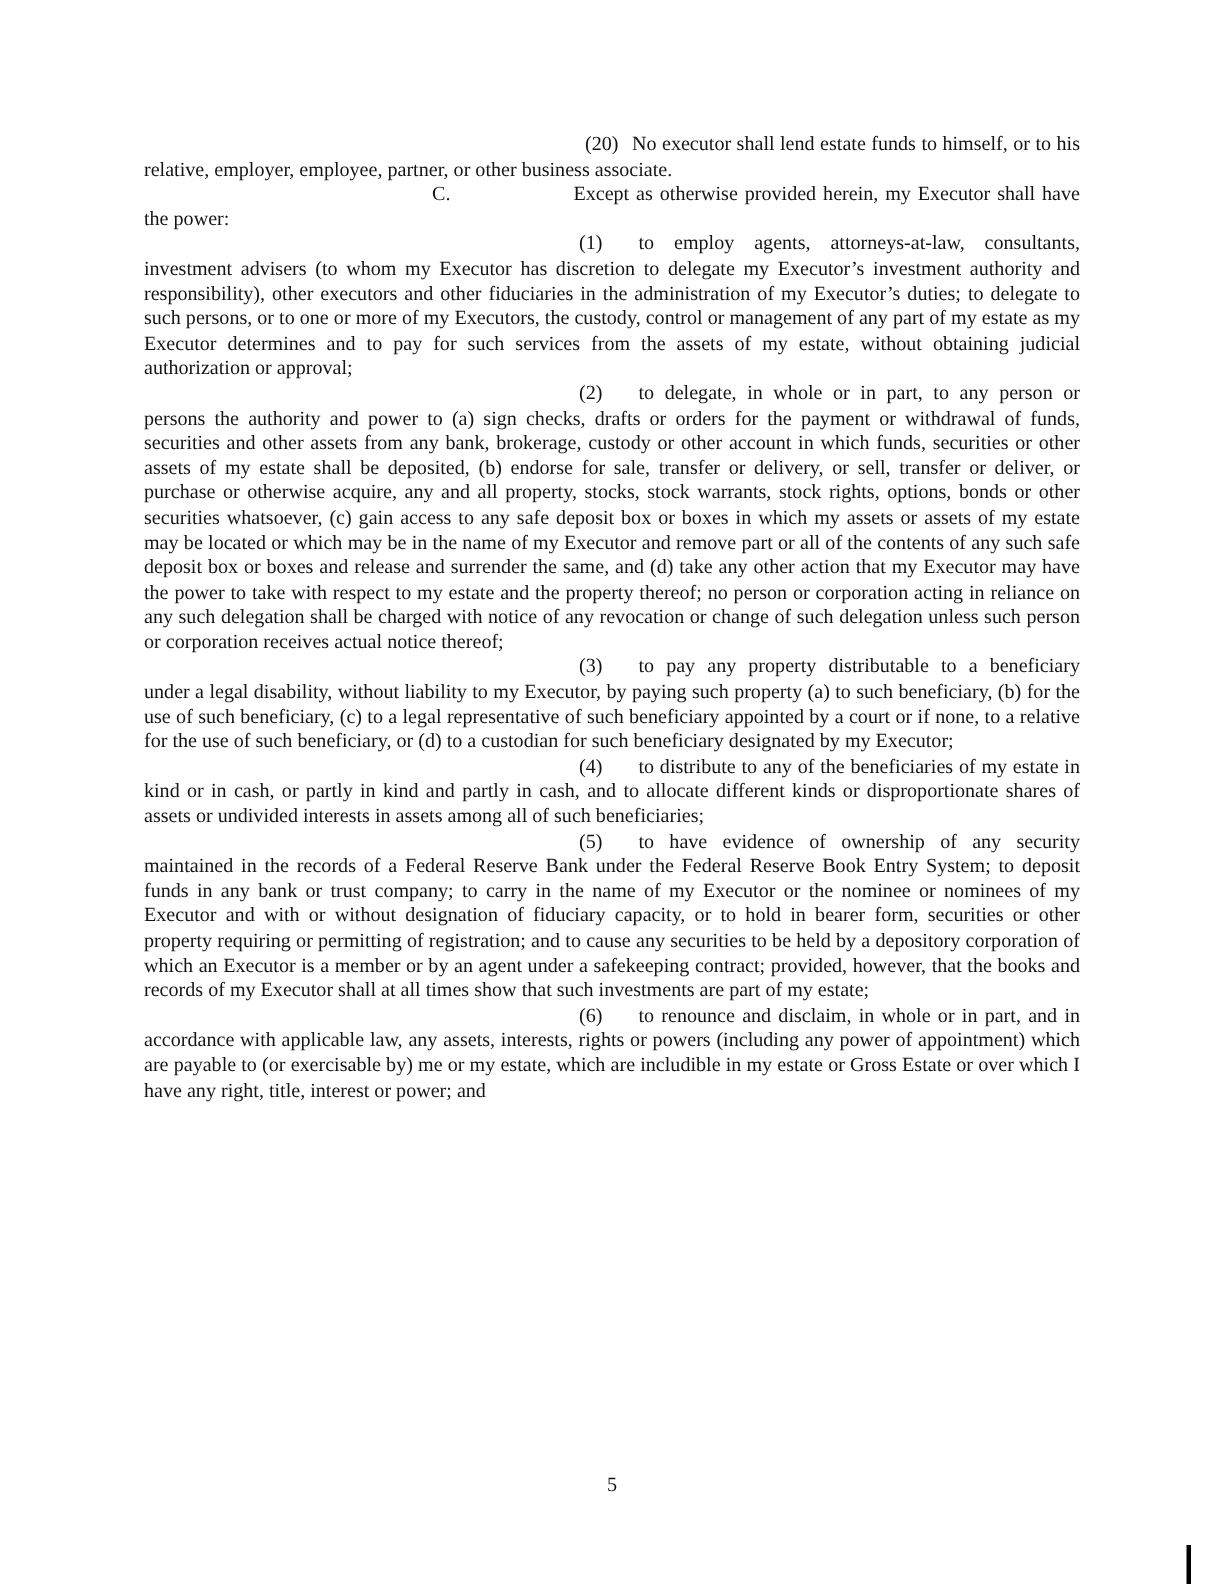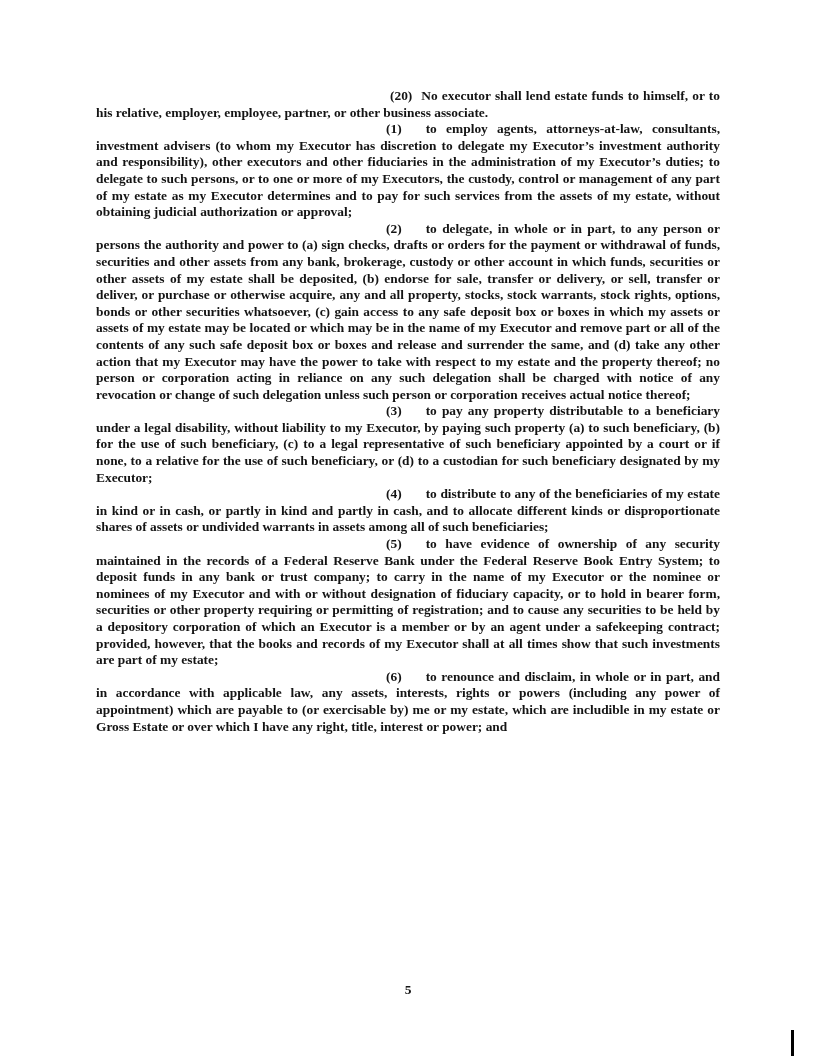--- a/index.html
+++ b/index.html
@@ -5,21 +5,21 @@
   * { box-sizing: border-box; }
   html, body { margin: 0; padding: 0; }
   body {
     width: 816px; height: 1056px;
     background: #ffffff;
     position: relative;
     overflow: hidden;
     font-family: "Liberation Serif", serif;
     color: #141414;
   }
-  .sheet { position: absolute; inset: 0; background: #fff; font-weight: bold; }
+  .sheet { position: absolute; inset: 0; background: #fff; }
   .content {
     position: absolute;
     left: 96px; top: 88px; width: 624px;
     font-size: 13.4px;
     line-height: 16.6px;
     text-align: justify;
   }
   .content p { margin: 0; }
   .clause-20  { text-indent: 294px; margin-bottom: 22px; }
   .section-c  { text-indent: 192px; margin-bottom: 20px; }
@@ -43,28 +43,29 @@
 </style>
 </head>
 <body>
 
 <div class="sheet">
 
   <div class="content">
 
     <p class="clause-20"><span>(20)</span><span class="tab tab-sm"></span><span>No executor shall lend estate funds to himself, or to his relative, employer, employee, partner, or other business associate.</span></p>
 
+    <p class="section-c"><span>C.</span><span class="tab tab-lg"></span><span>Except as otherwise provided herein, my Executor shall have the power:</span></p>
 
     <p class="power-item"><span>(1)</span><span class="tab tab-md"></span><span>to employ agents, attorneys-at-law, consultants, investment advisers (to whom my Executor has discretion to delegate my Executor’s investment authority and responsibility), other executors and other fiduciaries in the administration of my Executor’s duties; to delegate to such persons, or to one or more of my Executors, the custody, control or management of any part of my estate as my Executor determines and to pay for such services from the assets of my estate, without obtaining judicial authorization or approval;</span></p>
 
     <p class="power-item"><span>(2)</span><span class="tab tab-md"></span><span>to delegate, in whole or in part, to any person or persons the authority and power to (a) sign checks, drafts or orders for the payment or withdrawal of funds, securities and other assets from any bank, brokerage, custody or other account in which funds, securities or other assets of my estate shall be deposited, (b) endorse for sale, transfer or delivery, or sell, transfer or deliver, or purchase or otherwise acquire, any and all property, stocks, stock warrants, stock rights, options, bonds or other securities whatsoever, (c) gain access to any safe deposit box or boxes in which my assets or assets of my estate may be located or which may be in the name of my Executor and remove part or all of the contents of any such safe deposit box or boxes and release and surrender the same, and (d) take any other action that my Executor may have the power to take with respect to my estate and the property thereof; no person or corporation acting in reliance on any such delegation shall be charged with notice of any revocation or change of such delegation unless such person or corporation receives actual notice thereof;</span></p>
 
     <p class="power-item"><span>(3)</span><span class="tab tab-md"></span><span>to pay any property distributable to a beneficiary under a legal disability, without liability to my Executor, by paying such property (a) to such beneficiary, (b) for the use of such beneficiary, (c) to a legal representative of such beneficiary appointed by a court or if none, to a relative for the use of such beneficiary, or (d) to a custodian for such beneficiary designated by my Executor;</span></p>
 
-    <p class="power-item"><span>(4)</span><span class="tab tab-md"></span><span>to distribute to any of the beneficiaries of my estate in kind or in cash, or partly in kind and partly in cash, and to allocate different kinds or disproportionate shares of assets or undivided warrants in assets among all of such beneficiaries;</span></p>
+    <p class="power-item"><span>(4)</span><span class="tab tab-md"></span><span>to distribute to any of the beneficiaries of my estate in kind or in cash, or partly in kind and partly in cash, and to allocate different kinds or disproportionate shares of assets or undivided interests in assets among all of such beneficiaries;</span></p>
 
     <p class="power-item"><span>(5)</span><span class="tab tab-md"></span><span>to have evidence of ownership of any security maintained in the records of a Federal Reserve Bank under the Federal Reserve Book Entry System; to deposit funds in any bank or trust company; to carry in the name of my Executor or the nominee or nominees of my Executor and with or without designation of fiduciary capacity, or to hold in bearer form, securities or other property requiring or permitting of registration; and to cause any securities to be held by a depository corporation of which an Executor is a member or by an agent under a safekeeping contract; provided, however, that the books and records of my Executor shall at all times show that such investments are part of my estate;</span></p>
 
     <p class="power-item"><span>(6)</span><span class="tab tab-md"></span><span>to renounce and disclaim, in whole or in part, and in accordance with applicable law, any assets, interests, rights or powers (including any power of appointment) which are payable to (or exercisable by) me or my estate, which are includible in my estate or Gross Estate or over which I have any right, title, interest or power; and</span></p>
 
   </div>
 
   <div class="page-number">5</div>
 
   <div class="bates">GJ_000163</div>

